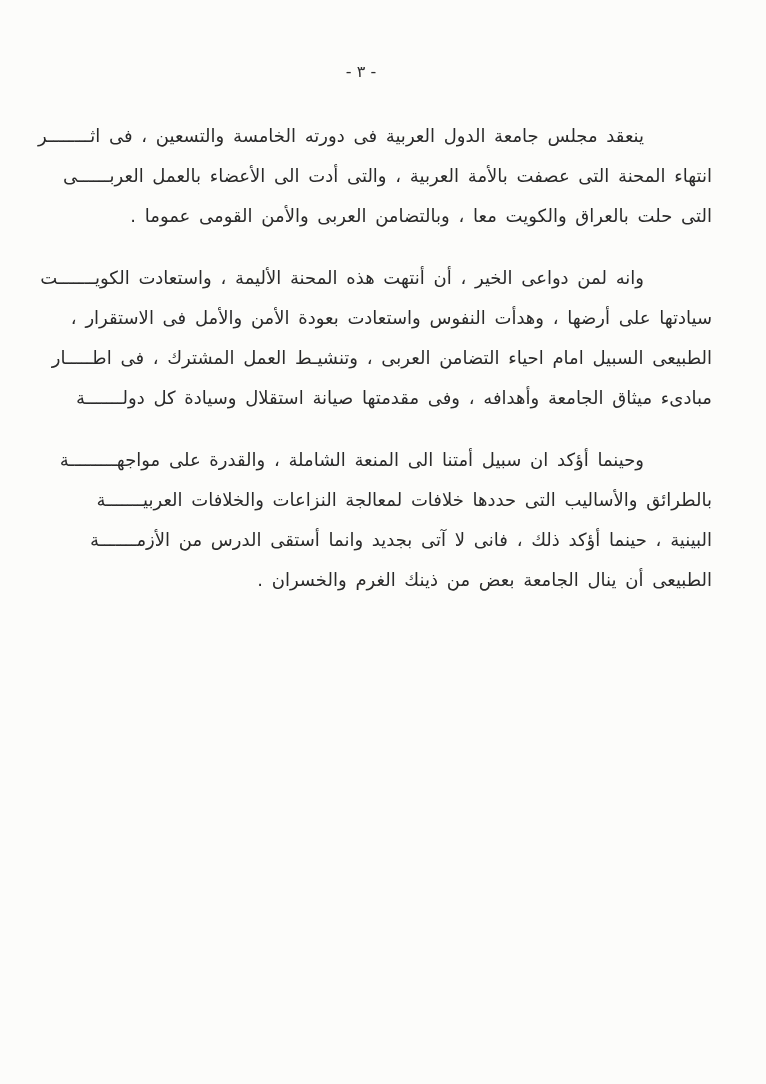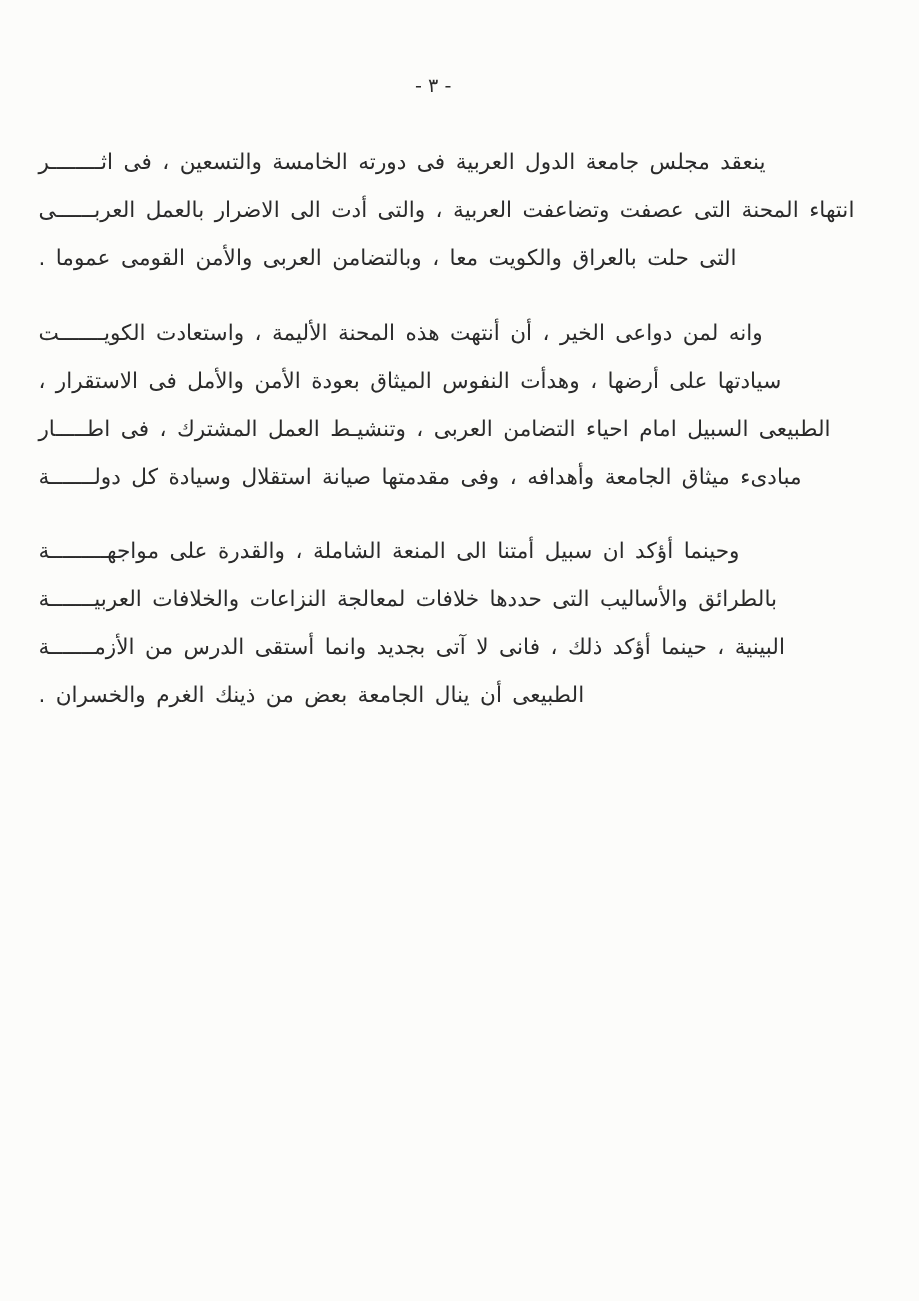--- a/index.html
+++ b/index.html
@@ -34,47 +34,47 @@
     right: 54px;
     width: 680px;
     direction: rtl;
   }
   .para {
     margin: 0 0 22px 0;
   }
   .line {
     font-size: 18px;
     line-height: 40px;
-    text-align: left;
+    text-align: right;
     white-space: nowrap;
     word-spacing: 3px;
     color: #2a2a2a;
   }
   .para .line.first {
     padding-right: 68px; 
   }
 </style>
 </head>
 <body>
 
 <div class="page">
 
   <div class="page-number">- ٣ -</div>
 
   <div class="text-block">
 
     <div class="para">
       <div class="line first">ينعقد مجلس جامعة الدول العربية فى دورته الخامسة والتسعين ، فى اثــــــــر</div>
-      <div class="line">انتهاء المحنة التى عصفت وتضاعفت العربية ، والتى أدت الى الاضرار بالعمل العربــــــى</div>
+      <div class="line">انتهاء المحنة التى عصفت بالأمة العربية ، والتى أدت الى الأعضاء بالعمل العربــــــى</div>
       <div class="line">التى حلت بالعراق والكويت معا ، وبالتضامن العربى والأمن القومى عموما .</div>
     </div>
 
     <div class="para">
       <div class="line first">وانه لمن دواعى الخير ، أن أنتهت هذه المحنة الأليمة ، واستعادت الكويـــــــت</div>
-      <div class="line">سيادتها على أرضها ، وهدأت النفوس الميثاق بعودة الأمن والأمل فى الاستقرار ،</div>
+      <div class="line">سيادتها على أرضها ، وهدأت النفوس واستعادت بعودة الأمن والأمل فى الاستقرار ،</div>
       <div class="line">الطبيعى السبيل امام احياء التضامن العربى ، وتنشيـط العمل المشترك ، فى اطـــــار</div>
       <div class="line">مبادىء ميثاق الجامعة وأهدافه ، وفى مقدمتها صيانة استقلال وسيادة كل دولـــــــة</div>
     </div>
 
     <div class="para">
       <div class="line first">وحينما أؤكد ان سبيل أمتنا الى المنعة الشاملة ، والقدرة على مواجهـــــــــة</div>
       <div class="line">بالطرائق والأساليب التى حددها خلافات لمعالجة النزاعات والخلافات العربيـــــــة</div>
       <div class="line">البينية ، حينما أؤكد ذلك ، فانى لا آتى بجديد وانما أستقى الدرس من الأزمـــــــة</div>
       <div class="line">الطبيعى أن ينال الجامعة بعض من ذينك الغرم والخسران .</div>
     </div>

